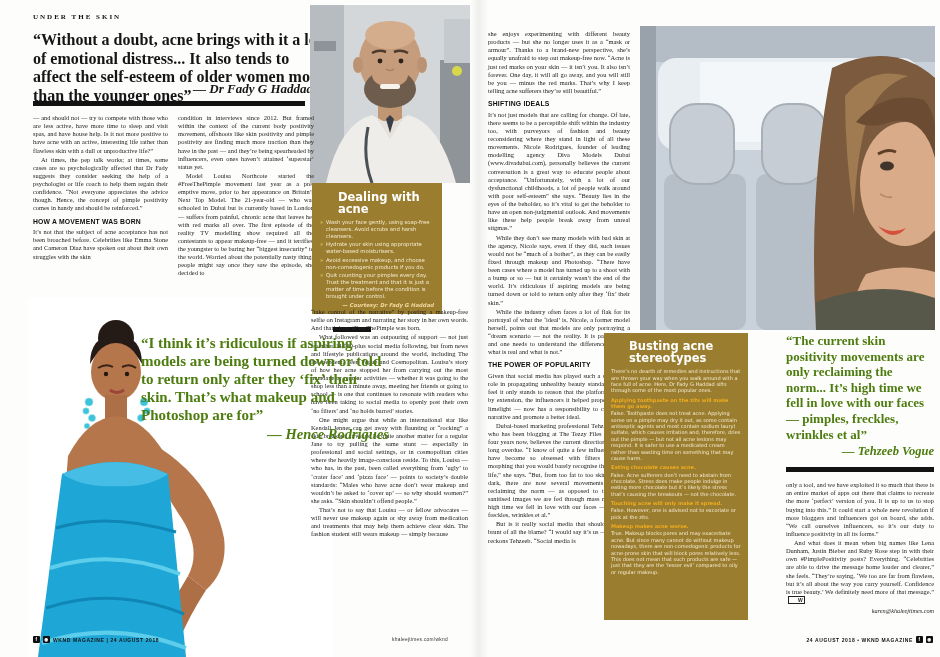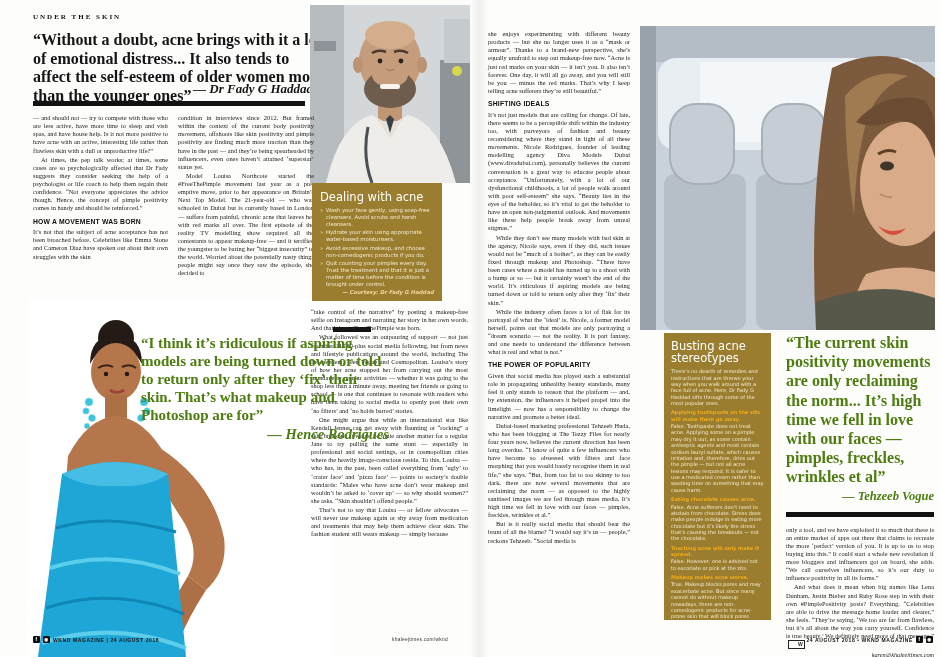--- a/index.html
+++ b/index.html
@@ -17,39 +17,39 @@
   .col p + p{text-indent:8px;margin-top:1px;}
   .subhead{font-family:"Liberation Sans",sans-serif;font-weight:bold;font-size:6.8px;letter-spacing:.2px;
            margin:5px 0 2px 0;color:#0d0d0d;text-align:left;}
   
   .pq{font-weight:bold;color:#4d7c0f;}
   .pq-text{line-height:1.2;}
   .pq-attr{font-style:italic;text-align:right;margin-top:2px;}
   .pq-left{left:141px;top:334px;width:252px;font-size:15px;z-index:5;}
   .pq-left .pq-attr{font-size:14.5px;padding-right:4px;}
   .rq-wrap{left:786px;top:333px;width:148px;}
-  .rq-wrap .pq-text{font-size:16px;}
+  .rq-wrap .pq-text{font-size:13px;}
   .rq-wrap .pq-attr{font-size:12.5px;}
   .rq-rule{height:5px;background:#121212;margin:8px 0 9px 0;}
   .col-r3{font-size:6.4px;line-height:1.27;text-align:justify;}
   .col-r3 p{margin:0;}
   .col-r3 p + p{text-indent:8px;margin-top:1px;}
   .email{font-size:6.2px;font-style:italic;text-align:right;margin-top:2px;color:#222;}
   .endmark{display:inline-block;font-family:"Liberation Sans",sans-serif;font-weight:bold;font-size:5px;
            border:0.5px solid #222;padding:0 1px;margin-left:2px;vertical-align:1px;}
   
   .goldbox{background:#9a7d2e;color:#f5ebd2;font-family:"DejaVu Sans",sans-serif;}
-  .gb-title{color:#ffffff;font-weight:normal;line-height:1.05;margin:0 0 4px 0;}
+  .gb-title{color:#ffffff;font-weight:bold;line-height:1.05;margin:0 0 4px 18px;}
   .dealing{left:312px;top:183px;width:130px;padding:8px 8px 6px 8px;box-sizing:border-box;}
   .dealing .gb-title{font-size:11.5px;}
   .dealing ul{margin:0;padding:0;list-style:none;}
   .dealing li{font-size:5.3px;line-height:1.28;margin-bottom:2px;padding-left:6px;position:relative;text-align:left;}
   .dealing li .blt{position:absolute;left:0;top:0;color:#f2d27a;}
   .gb-credit{font-size:5.3px;font-style:italic;font-weight:bold;text-align:right;color:#f2d9a0;margin-top:2px;}
-  .busting{left:664px;top:333px;width:107px;height:287px;padding:7px;box-sizing:border-box;overflow:hidden;}
+  .busting{left:604px;top:333px;width:144px;height:287px;padding:7px;box-sizing:border-box;overflow:hidden;}
   .busting .gb-title{font-size:11.5px;}
   .busting .gb-intro{font-size:5px;line-height:1.28;margin:0 0 3px 0;text-align:left;}
   .busting .myth{font-size:5px;line-height:1.25;font-weight:bold;color:#f0ac1e;margin:3px 0 1px 0;text-align:left;}
   .busting .fact{font-size:5px;line-height:1.28;margin:0;text-align:left;}
   
   .foot{font-family:"Liberation Sans",sans-serif;font-size:5px;font-weight:bold;letter-spacing:.6px;color:#101010;}
   .foot-left{left:33px;top:636px;display:flex;align-items:center;gap:3px;z-index:6;}
   .foot-center{left:392px;top:637px;font-family:"Liberation Sans",sans-serif;font-size:4.8px;color:#333;letter-spacing:.3px;}
   .foot-right{left:700px;top:636px;width:233px;display:flex;justify-content:flex-end;align-items:center;gap:3px;}
   .sq{width:7px;height:7px;background:#101010;color:#fff;border-radius:1px;display:inline-flex;

